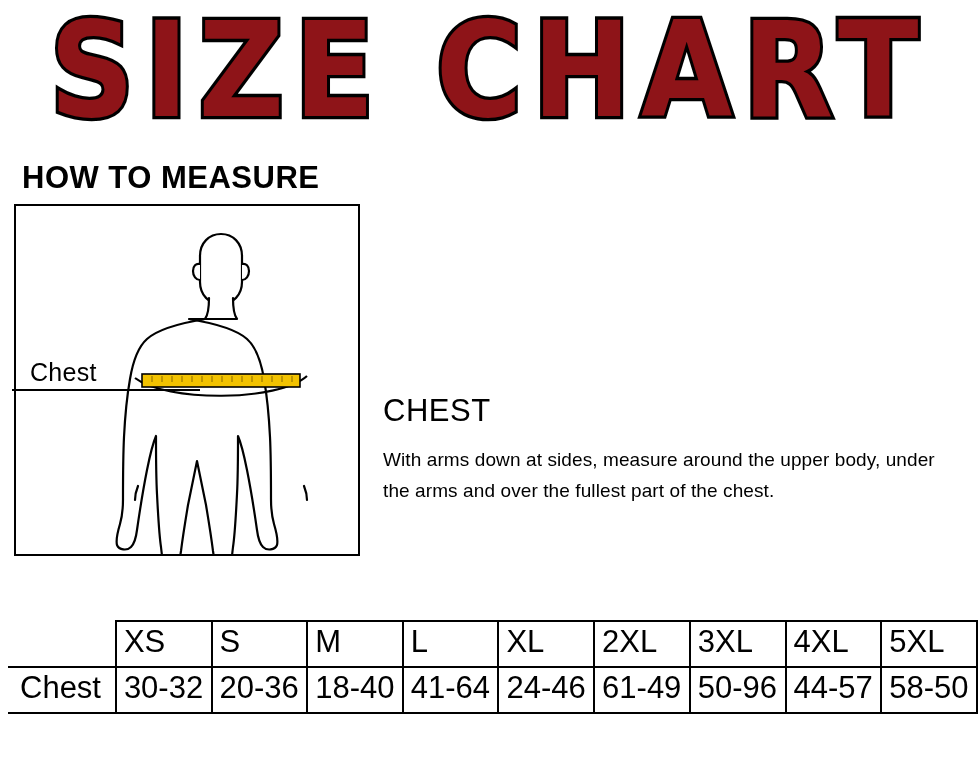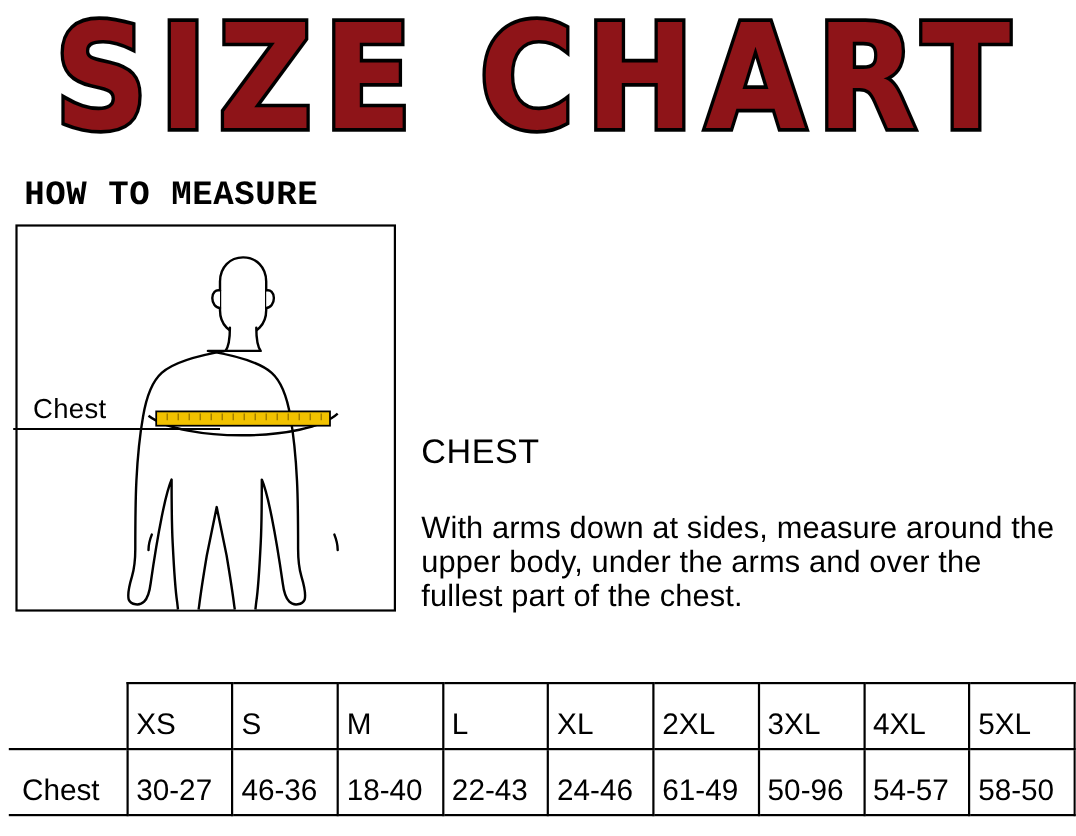--- a/index.html
+++ b/index.html
@@ -39,21 +39,21 @@
     line-height: 1;
     transform: scaleY(1.12);
     white-space: nowrap;
   }
 
   
   .how-to {
     position: absolute;
     left: 22px;
     top: 160px;
-    font-family: Liberation Mono, monospace;
+    font-family: Liberation Sans, sans-serif;
     font-size: 31px;
     font-weight: bold;
     letter-spacing: 0.5px;
   }
 
   
   .figure-box {
     position: absolute;
     left: 14px;
     top: 204px;
@@ -82,41 +82,41 @@
     position: absolute;
     left: 383px;
     top: 393px;
     font-family: "Liberation Sans", sans-serif;
     font-size: 31px;
     letter-spacing: 0.5px;
   }
   .desc-body {
     position: absolute;
     left: 383px;
-    top: 464px;
+    top: 444px;
     width: 580px;
     font-family: "Liberation Sans", sans-serif;
-    font-size: 28px;
+    font-size: 19px;
     line-height: 31px;
     letter-spacing: 0.1px;
   }
 
   
   .size-table {
     position: absolute;
     left: 8px;
     top: 620px;
     border-collapse: collapse;
     table-layout: fixed;
   }
   .size-table td {
     border: 2px solid #000000;
-    height: 60px;
-    font-family: "Liberation Sans", sans-serif;
-    font-size: 27px;
+    height: 46px;
+    font-family: "Liberation Sans", sans-serif;
+    font-size: 31px;
     padding: 0 0 0 7px;
     vertical-align: bottom;
     padding-bottom: 6px;
     box-sizing: border-box;
   }
   .size-table td.corner {
     border: none;
   }
   .size-table td.rowhead {
     border-left: none;
@@ -240,24 +240,24 @@
       <td class="col">M</td>
       <td class="col">L</td>
       <td class="col">XL</td>
       <td class="col">2XL</td>
       <td class="col">3XL</td>
       <td class="col">4XL</td>
       <td class="col">5XL</td>
     </tr>
     <tr>
       <td class="rowhead">Chest</td>
-      <td class="col">30-27</td>
-      <td class="col">46-36</td>
+      <td class="col">30-32</td>
+      <td class="col">20-36</td>
       <td class="col">18-40</td>
-      <td class="col">22-43</td>
+      <td class="col">41-64</td>
       <td class="col">24-46</td>
       <td class="col">61-49</td>
       <td class="col">50-96</td>
-      <td class="col">54-57</td>
+      <td class="col">44-57</td>
       <td class="col">58-50</td>
     </tr>
   </tbody>
 </table>
 
 </body></html>

